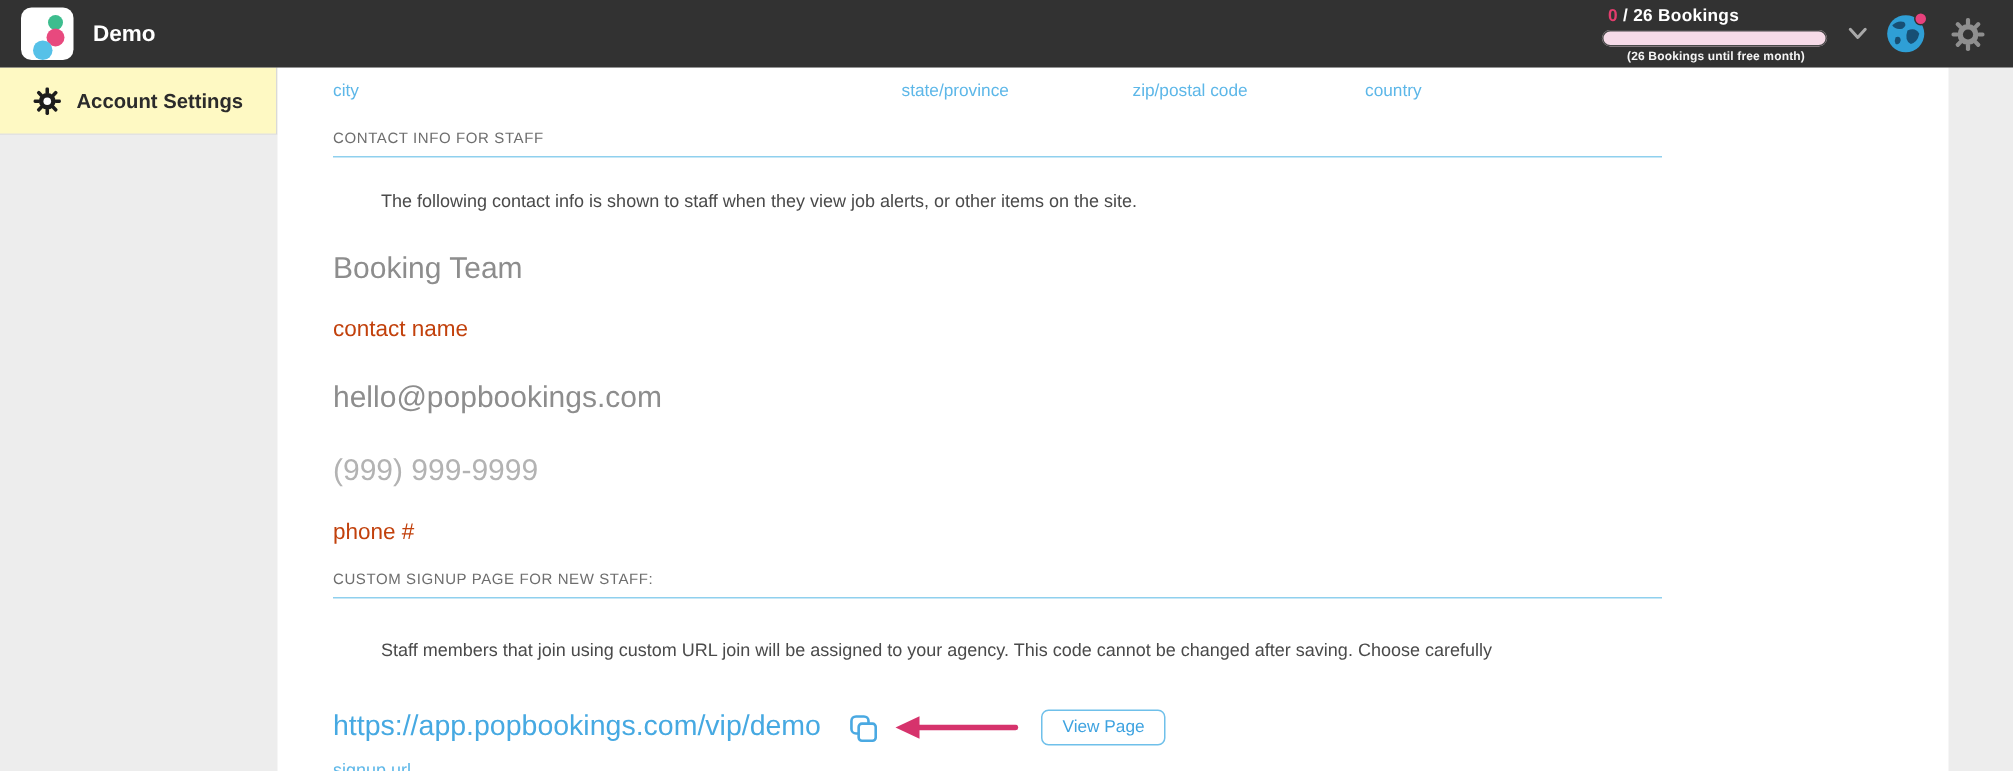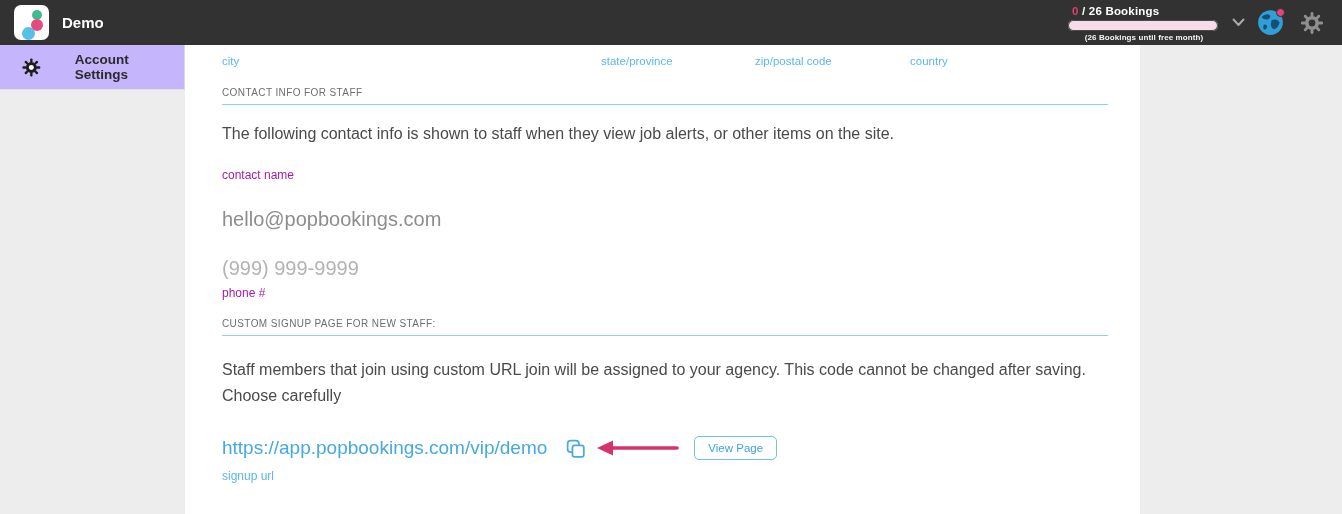--- a/index.html
+++ b/index.html
@@ -37,44 +37,44 @@
   .bookings-sub { font-size:8px; font-weight:bold; color:#f5f5f5; margin-top:2px; white-space:nowrap; letter-spacing:.1px; }
   .chevron { margin:0 12px 0 2px; display:flex; align-items:center; }
   .globe-wrap { position:relative; width:27px; height:27px; margin-right:16px; }
   .globe-badge { position:absolute; width:9px; height:9px; border-radius:50%; background:#e8417c; right:-1px; top:-1px; border:1.5px solid #323232; }
   .gear-btn { width:24px; height:24px; margin-right:4px; }
 
   
   .page { display:flex; height:469px; }
   .sidebar { width:185px; flex:0 0 auto; background:#ededed; }
   .sidebar-item {
-    height:45px; background:#c4b5fd; border-right:1px solid #d9d9d9; border-bottom:1px solid #e2e2e2;
-    display:flex; align-items:center; padding-left:22px; cursor:pointer;gap:24px;
+    height:45px; background:#fef9c3; border-right:1px solid #d9d9d9; border-bottom:1px solid #e2e2e2;
+    display:flex; align-items:center; padding-left:22px; cursor:pointer;
   }
   .sidebar-item .label { font-size:13.5px; font-weight:bold; color:#2b2b2b; margin-left:10px; }
 
   .content {
-    width:955px; flex:0 0 auto; background:#fff; position:relative;
+    width:1114px; flex:0 0 auto; background:#fff; position:relative;
     padding:10px 0 0 37px;
   }
   .gutter { flex:1 1 auto; background:#ededed; }
 
   
   .addr-row { position:relative; height:14px; }
   .addr-row span { position:absolute; top:0; font-size:11.5px; color:#5db7e8; white-space:nowrap; }
 
   .sec-heading { font-size:10px; color:#6e6e6e; letter-spacing:.4px; margin-top:18px; }
   .sec-divider { width:886px; border:0; border-top:1px solid #8fd0ee; margin-top:6px; }
-  .sec-desc { font-size:16px; color:#4a4a4a; margin-top:21px; max-width:900px; line-height:26px; }
+  .sec-desc { font-size:12px; color:#4a4a4a; margin-top:21px; max-width:900px; line-height:26px;margin-left:32px; }
   .sec-desc.single { line-height:16px; }
 
   .field { margin-top:26px; }
   .field .value { font-size:20px; color:#8d8d8d; cursor:text; }
   .field .value.muted { color:#b3b3b3; }
-  .field .flabel { font-size:12px; color:#a21caf; margin-top:6px; }
+  .field .flabel { font-size:15px; color:#c2410c; margin-top:20px; }
 
   .url-row { display:flex; align-items:center; margin-top:27px; }
   .signup-url { font-size:19px; color:#46a9e2; text-decoration:none; cursor:pointer; }
   .copy-icon { margin-left:18px; cursor:pointer; display:flex; }
   .arrow-icon { margin-left:10px; display:flex; }
   .view-page-btn {
     margin-left:14px; background:#fff; border:1.5px solid #6fc0ea; color:#3fa3e0;
     font-size:11.5px; font-family:"Liberation Sans", sans-serif;
     padding:5px 13px; border-radius:5px; cursor:pointer;
   }
@@ -171,20 +171,21 @@
         <span style="left:533px">zip/postal code</span>
         <span style="left:688px">country</span>
       </div>
 
       <div class="sec-heading">CONTACT INFO FOR STAFF</div>
       <hr class="sec-divider">
 
       <p class="sec-desc single">The following contact info is shown to staff when they view job alerts, or other items on the site.</p>
 
       <div class="field">
+        <div class="value">Booking Team</div>
         <div class="flabel">contact name</div>
       </div>
 
       <div class="field">
         <div class="value">hello@popbookings.com</div>
       </div>
 
       <div class="field">
         <div class="value muted">(999) 999-9999</div>
         <div class="flabel">phone #</div>

